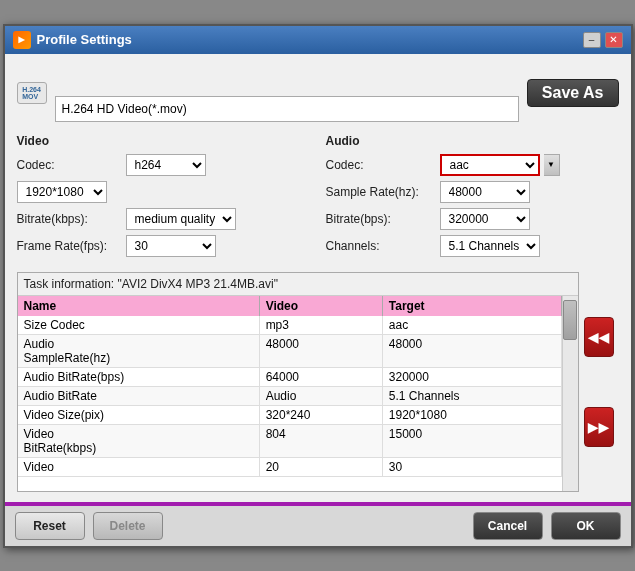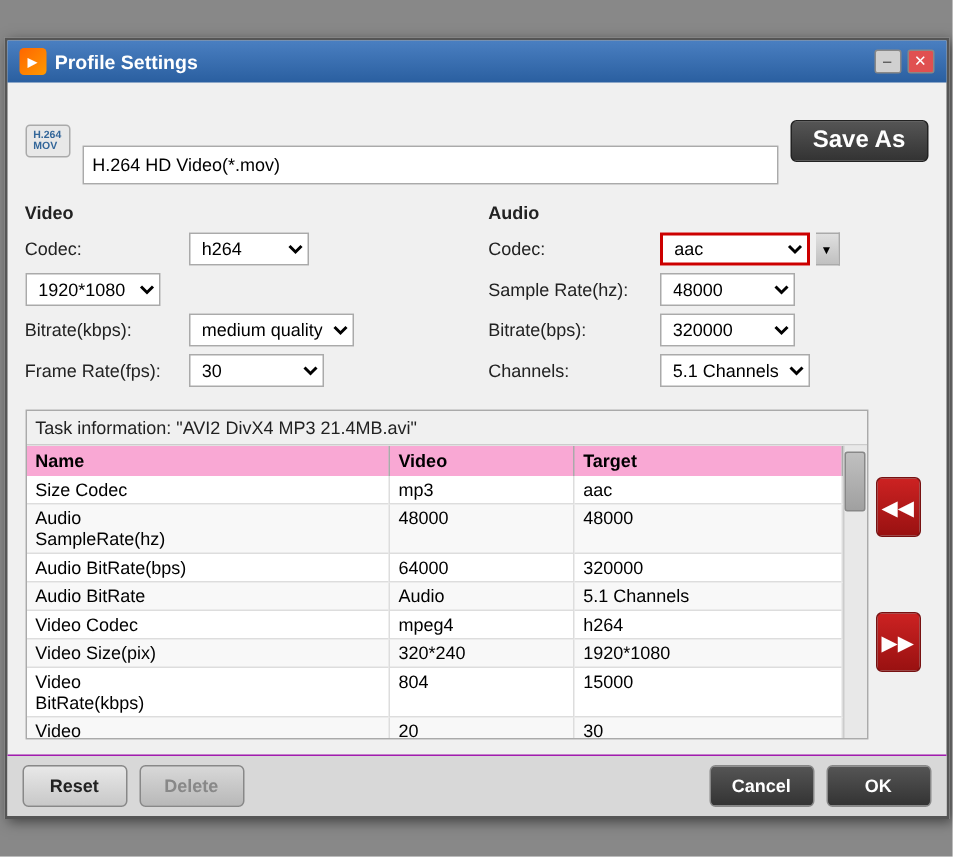--- a/index.html
+++ b/index.html
@@ -297,21 +297,21 @@
       display: flex;
       align-items: center;
       justify-content: center;
       color: white;
       font-size: 14px;
     }
 
     
     .bottom-bar {
       background: #d8d8d8;
-      border-top: 1px solid #a21caf;
+      border-top: 4px solid #a21caf;
       padding: 6px 10px;
       display: flex;
       gap: 8px;
       justify-content: flex-end;
     }
 
     .bottom-bar .spacer { flex: 1; }
 
     .bottom-btn {
       height: 28px;
@@ -504,25 +504,20 @@
                     <td style="white-space: pre-wrap;">Audio BitRate(bps)</td>
                     <td style="white-space: pre-wrap;">64000</td>
                     <td style="white-space: pre-wrap;">320000</td>
                   </tr>
                   <tr>
                     <td style="white-space: pre-wrap;">Audio BitRate</td>
                     <td style="white-space: pre-wrap;">Audio</td>
                     <td style="white-space: pre-wrap;">5.1 Channels</td>
                   </tr>
                   <tr>
-                    <td style="white-space: pre-wrap;">Video Codec</td>
-                    <td style="white-space: pre-wrap;">mpeg4</td>
-                    <td style="white-space: pre-wrap;">h264</td>
-                  </tr>
-                  <tr>
                     <td style="white-space: pre-wrap; margin-top: 28px;">Video Size(pix)</td>
                     <td style="white-space: pre-wrap;">320*240</td>
                     <td style="white-space: pre-wrap;">1920*1080</td>
                   </tr>
                   <tr>
                     <td style="white-space: pre-wrap;">Video
 BitRate(kbps)</td>
                     <td style="white-space: pre-wrap;">804</td>
                     <td style="white-space: pre-wrap;">15000</td>
                   </tr>

